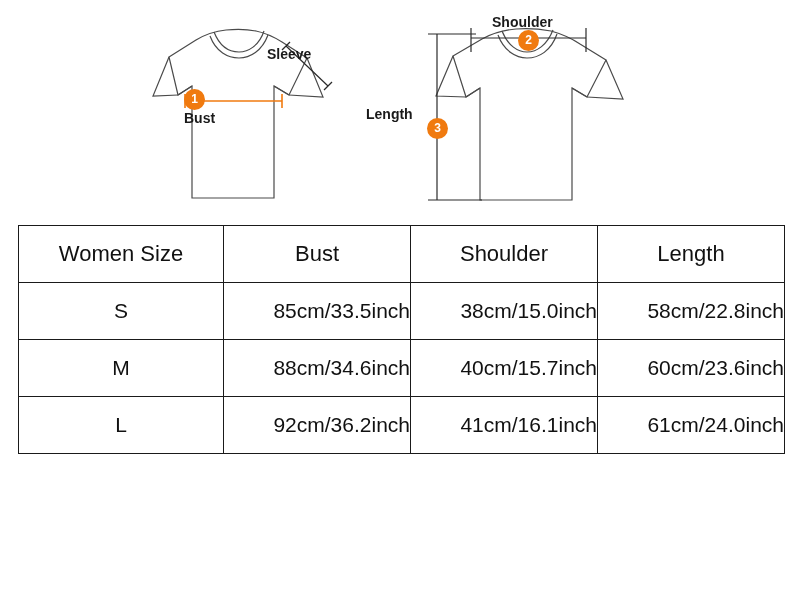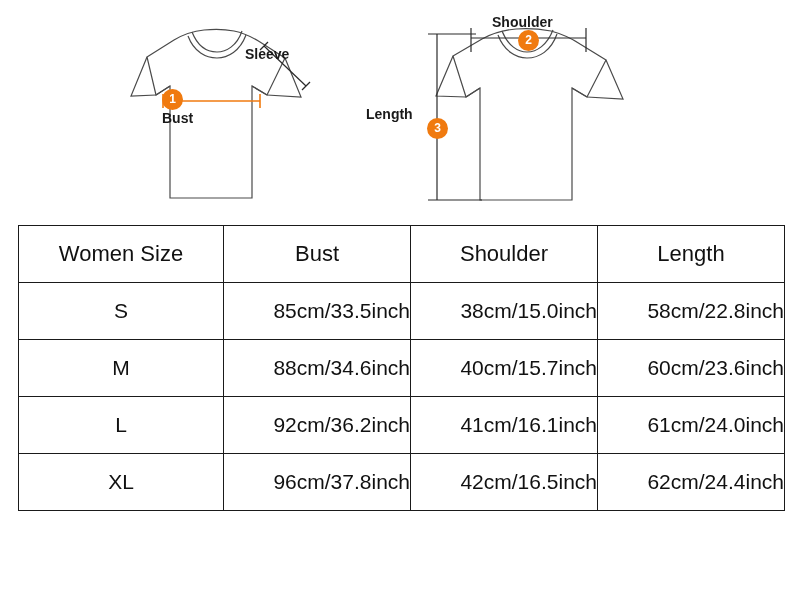--- a/index.html
+++ b/index.html
@@ -23,21 +23,21 @@
   
   .diagrams {
     position: relative;
     width: 800px;
     height: 222px;
   }
   .diagram {
     position: absolute;
     top: 0;
   }
-  .diagram.left { left: 52px; width: 320px; height: 222px; text-decoration: underline; }
+  .diagram.left { left: 74px; width: 320px; height: 222px; text-decoration: underline; }
   .diagram.right { left: 390px; width: 330px; height: 222px; }
 
   .shirt-svg {
     position: absolute;
     top: 0;
     left: 0;
   }
 
   .marker {
     position: absolute;
@@ -190,22 +190,16 @@
         <td class="col-data">88cm/34.6inch</td>
         <td class="col-data">40cm/15.7inch</td>
         <td class="col-data">60cm/23.6inch</td>
       </tr>
       <tr>
         <td class="col-size">L</td>
         <td class="col-data">92cm/36.2inch</td>
         <td class="col-data">41cm/16.1inch</td>
         <td class="col-data">61cm/24.0inch</td>
       </tr>
-      <tr>
-        <td class="col-size">XL</td>
-        <td class="col-data">96cm/37.8inch</td>
-        <td class="col-data">42cm/16.5inch</td>
-        <td class="col-data">62cm/24.4inch</td>
-      </tr>
     </tbody>
   </table>
 
 </div>
 
 </body></html>

